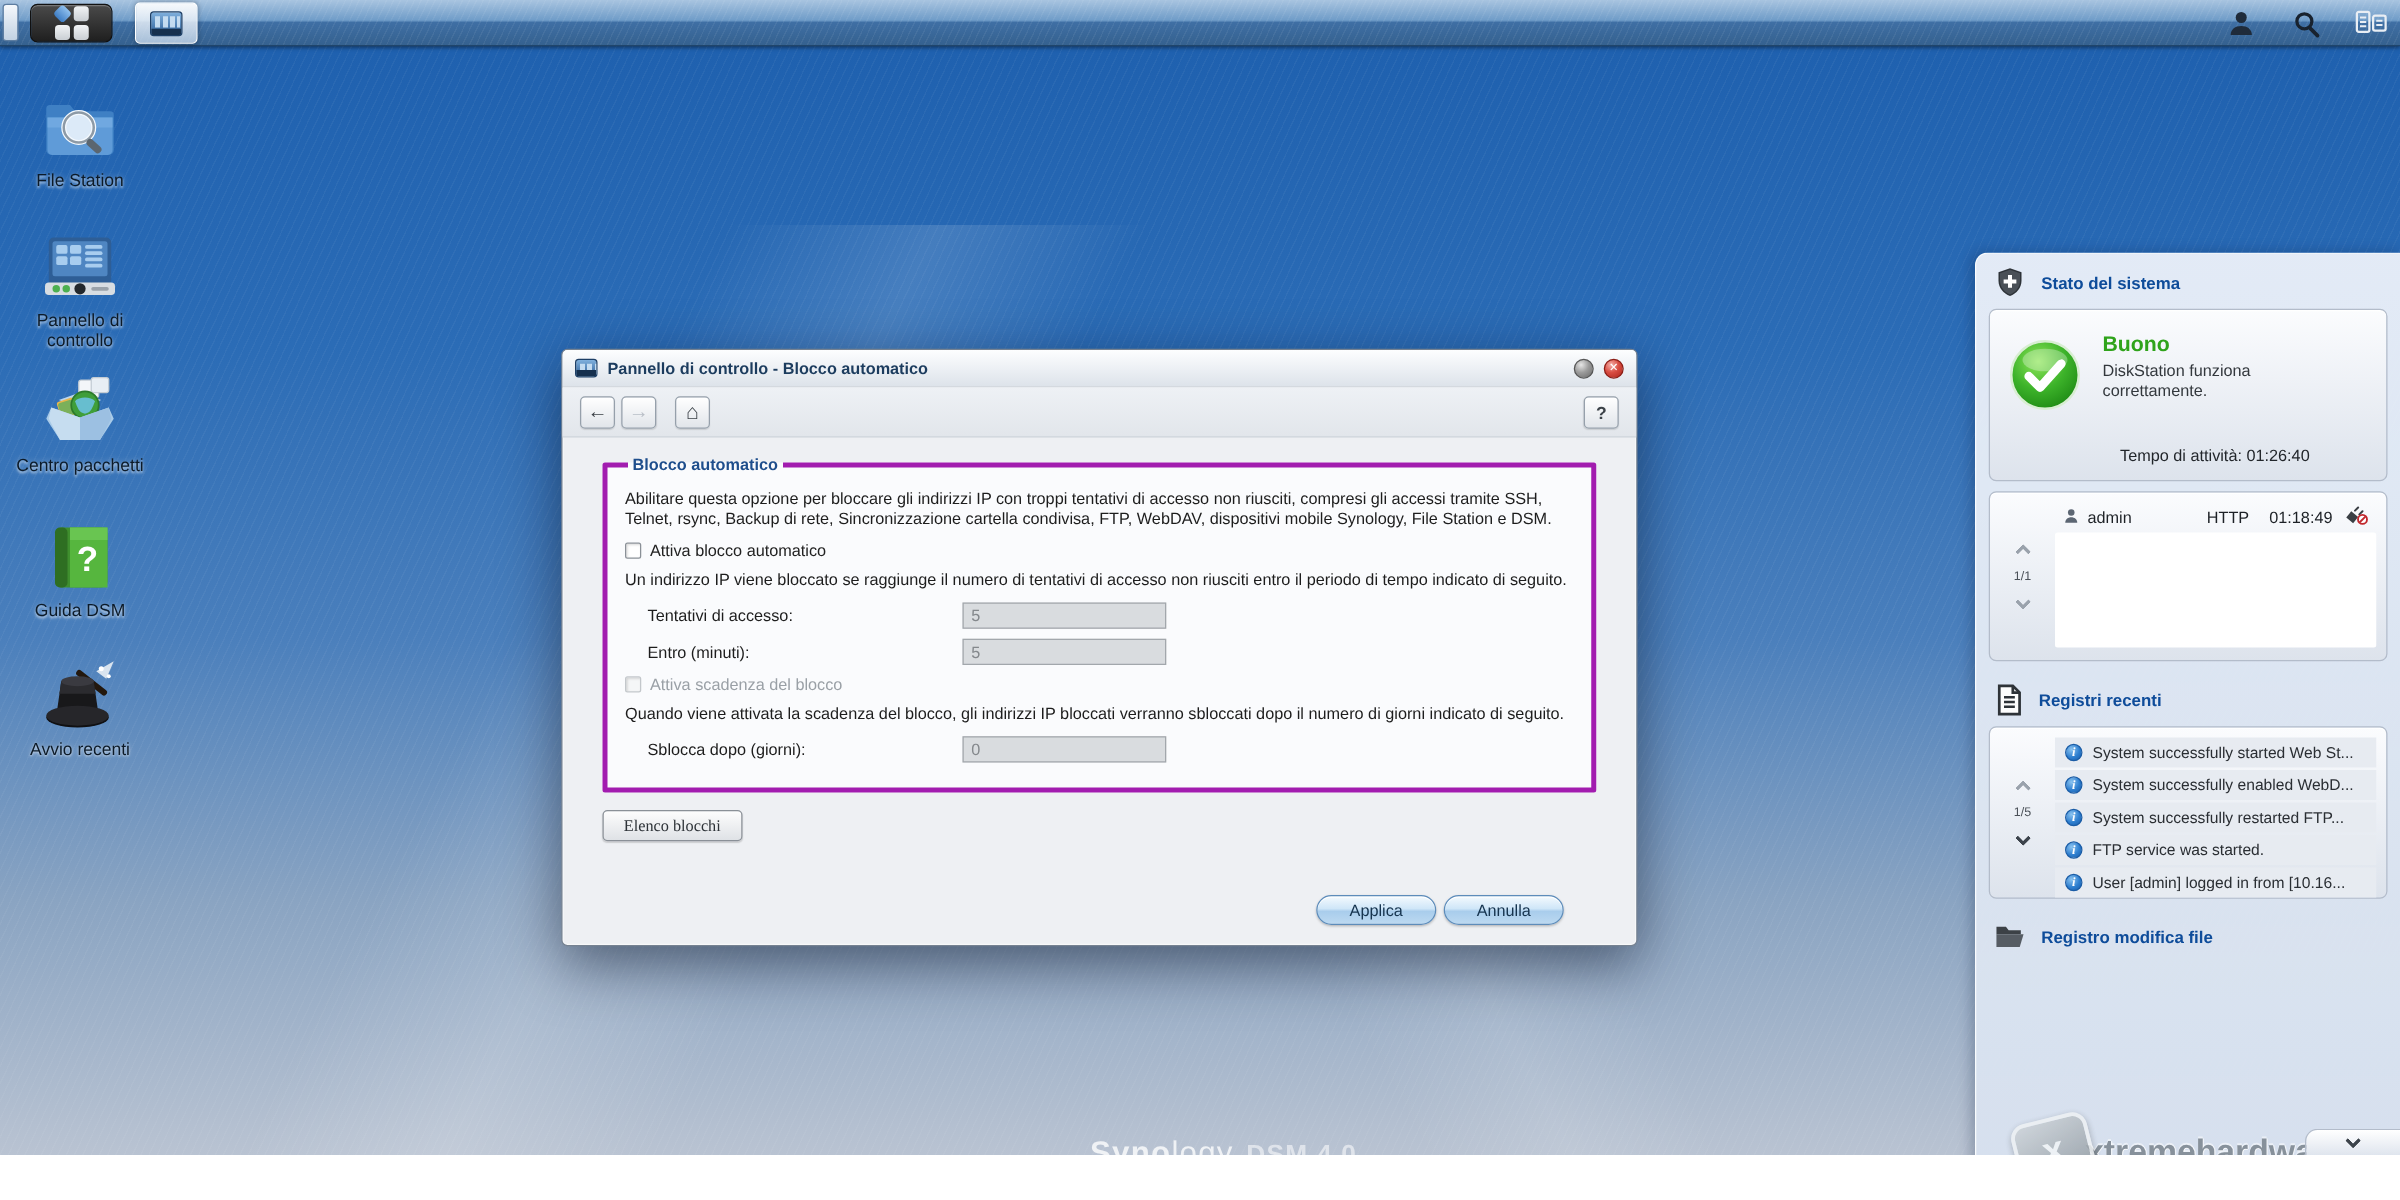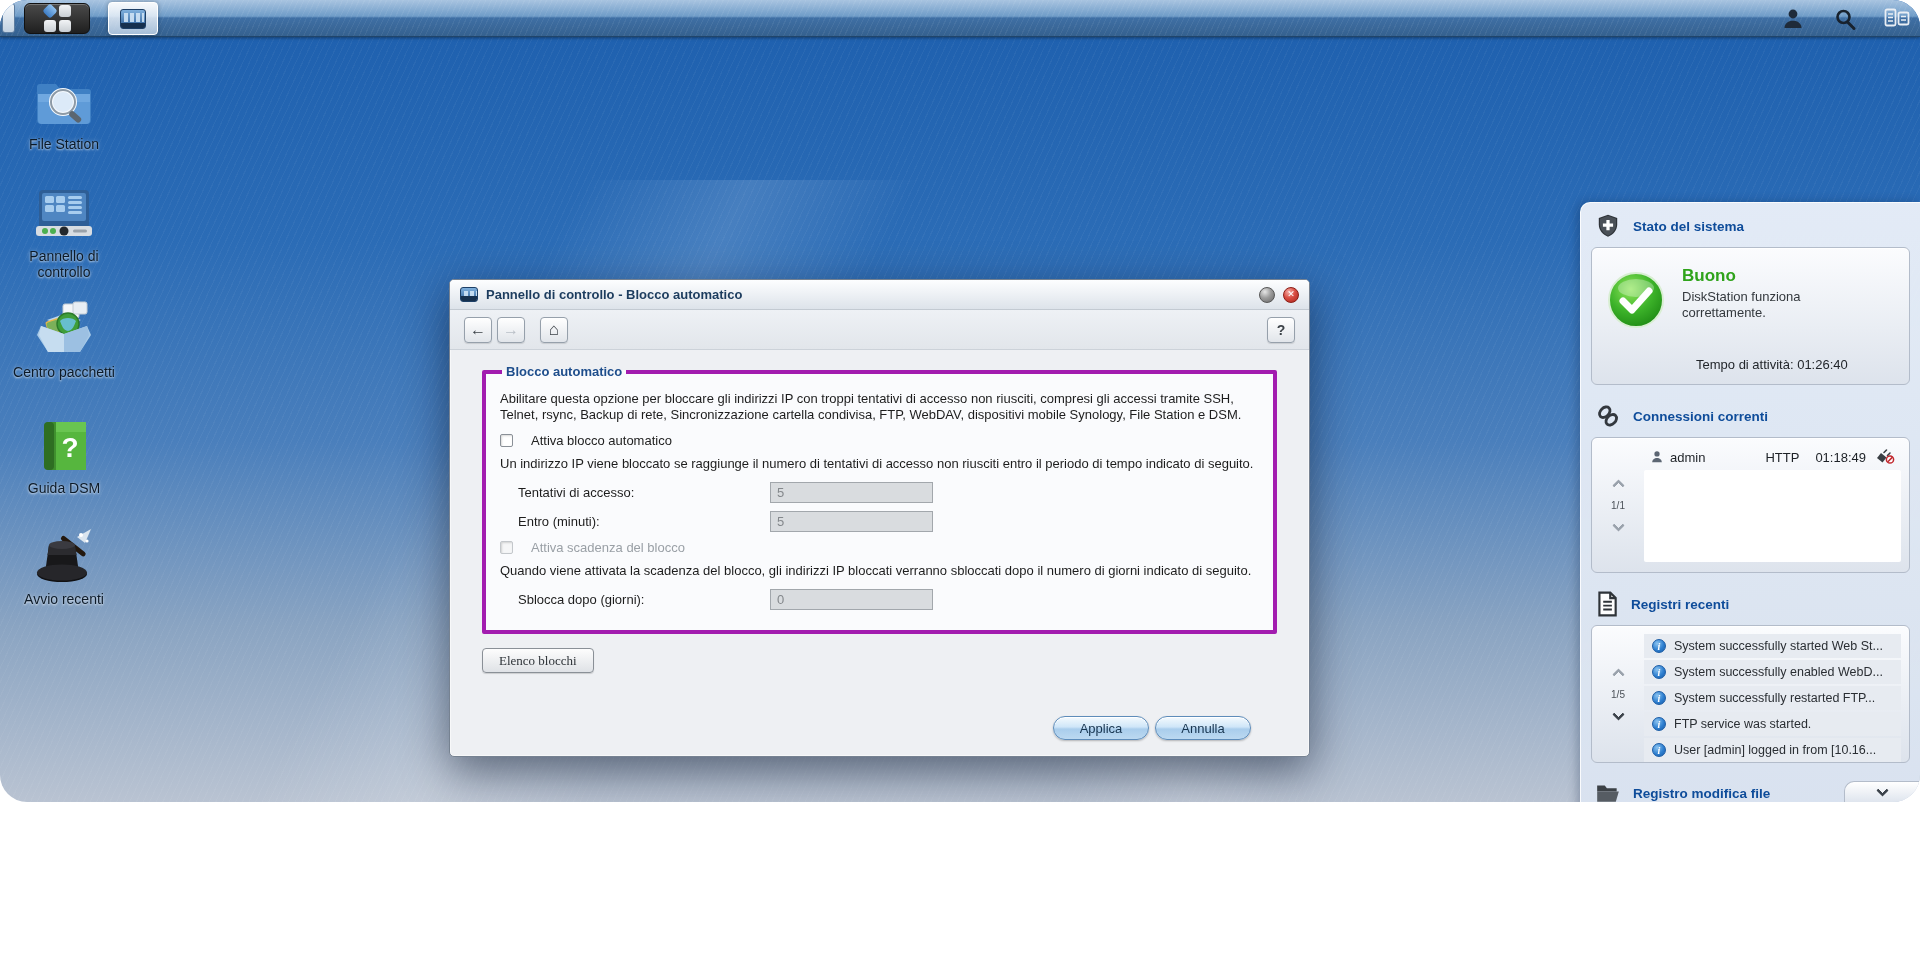--- a/index.html
+++ b/index.html
@@ -1,20 +1,20 @@
 <!DOCTYPE html>
 <html><head>
 <meta charset="utf-8">
 <style>
   * { margin:0; padding:0; box-sizing:border-box; }
   html,body { width:1920px; height:960px; overflow:hidden; }
   body { font-family:"Liberation Sans","DejaVu Sans",sans-serif; font-size:13px; color:#222; }
 
-  .screen { position:relative; width:1920px; height:802px; overflow:hidden;
-    background:linear-gradient(180deg,#1d5fae 0%,#2b6cb6 30%,#4a7fbc 55%,#8aa4c2 78%,#b9c3d2 100%);border-radius:27px; }
+  .screen { position:relative; width:1920px; height:924px; overflow:hidden;
+    background:linear-gradient(180deg,#1d5fae 0%,#2b6cb6 30%,#4a7fbc 55%,#8aa4c2 78%,#b9c3d2 100%); }
   .stripes { position:absolute; inset:0; pointer-events:none;
     background:repeating-linear-gradient(115deg, rgba(255,255,255,.045) 0 1px, transparent 1px 6px); }
   .swoosh1 { position:absolute; left:-300px; top:180px; width:1700px; height:760px; pointer-events:none;
     background:linear-gradient(118deg, transparent 42%, rgba(255,255,255,.14) 50%, transparent 58%); }
   .swoosh2 { position:absolute; left:300px; top:420px; width:1700px; height:600px; pointer-events:none;
     background:linear-gradient(62deg, transparent 44%, rgba(255,255,255,.10) 50%, transparent 56%); }
 
   
   .taskbar { position:absolute; top:0; left:0; width:1920px; height:37px;
     background:linear-gradient(180deg,#a8c4e0 0%,#6f9cc8 45%,#3f6fa4 50%,#35618f 100%);
@@ -60,21 +60,21 @@
   .tbtn { width:28px; height:26px; border:1px solid #96a0ab; border-radius:4px; display:flex; align-items:center;
     justify-content:center; background:linear-gradient(180deg,#ffffff,#e1e5ea); font-size:16px; color:#3c4248;
     box-shadow:0 1px 1px rgba(0,0,0,.12); cursor:pointer; }
   .tbtn.disabled { color:#b9bfc7; cursor:default; }
   .tbtn.home { margin-left:10px; font-size:17px; font-weight:bold; }
   .tbtn.help { margin-left:auto; font-weight:bold; font-size:14px; }
   .dlg-body { position:relative; padding:14px 32px 0; height:408px; }
   fieldset.blk { border:4px solid #a21caf; border-radius:2px; background:#fafbfd; padding:6px 14px 12px; }
   fieldset.blk legend { font-weight:bold; color:#1e4e8c; padding:0 4px; margin-left:2px; font-size:13px; }
   .blk p { line-height:16px; margin:6px 0 10px; color:#1d1d1d; }
-  .cbrow { display:flex; align-items:center; gap:18px; margin:4px 0 8px;text-align:center; }
+  .cbrow { display:flex; align-items:center; gap:7px; margin:4px 0 8px;text-align:center; }
   .cbrow .box { width:13px; height:13px; background:#fff; border:1px solid #8a9097; border-radius:2px;
     box-shadow:inset 1px 1px 2px rgba(0,0,0,.15); cursor:pointer; flex:none; }
   .cbrow.disabled .box { border-color:#c3c7cb; background:#f5f6f7; cursor:default; }
   .cbrow.disabled .cblbl { color:#9aa0a6; }
   .indent { margin-left:18px; }
   .frow { display:flex; align-items:center; margin:8px 0 8px 18px; }
   .frow label { width:252px; color:#1d1d1d; }
   .frow input { width:163px; height:21px; background:#d9dcdf; border:1px solid #a2a7ac; color:#84888c;
     font-size:13px; padding:0 6px; font-family:inherit; }
   .btn-gray { margin:14px 0 0; height:25px; padding:0 16px; border:1px solid #8a9097; border-radius:4px;
@@ -345,29 +345,20 @@
         <ellipse cx="30" cy="18" rx="18" ry="9" fill="#ffffff" opacity=".3"></ellipse>
         <path d="M17 31l9 9 17-19" fill="none" stroke="#fff" stroke-width="7" stroke-linecap="round" stroke-linejoin="round"></path>
       </svg>
       <div class="txt">
         <div class="good">Buono</div>
         <div class="desc">DiskStation funziona correttamente.</div>
       </div>
       <div class="uptime">Tempo di attività: 01:26:40</div>
     </div>
 
-    <div class="sect-h">
-      <svg width="26" height="26" viewBox="0 0 24 24">
-        <g fill="none" stroke="#33383e" stroke-width="2.6">
-          <ellipse cx="9" cy="8.5" rx="5.6" ry="4" transform="rotate(-45 9 8.5)"></ellipse>
-          <ellipse cx="15" cy="15.5" rx="5.6" ry="4" transform="rotate(-45 15 15.5)"></ellipse>
-        </g>
-      </svg>
-      <span class="t">Connessioni correnti</span>
-    </div>
     <div class="card conn">
       <div class="pager">
         <span class="chev up"></span>
         <span class="pgnum">1/1</span>
         <span class="chev down"></span>
       </div>
       <div class="connrow">
         <svg width="14" height="14" viewBox="0 0 16 16">
           <circle cx="8" cy="4.5" r="3" fill="#5c6673"></circle>
           <path d="M2.5 14c0-3 2.5-5 5.5-5s5.5 2 5.5 5z" fill="#5c6673"></path>

